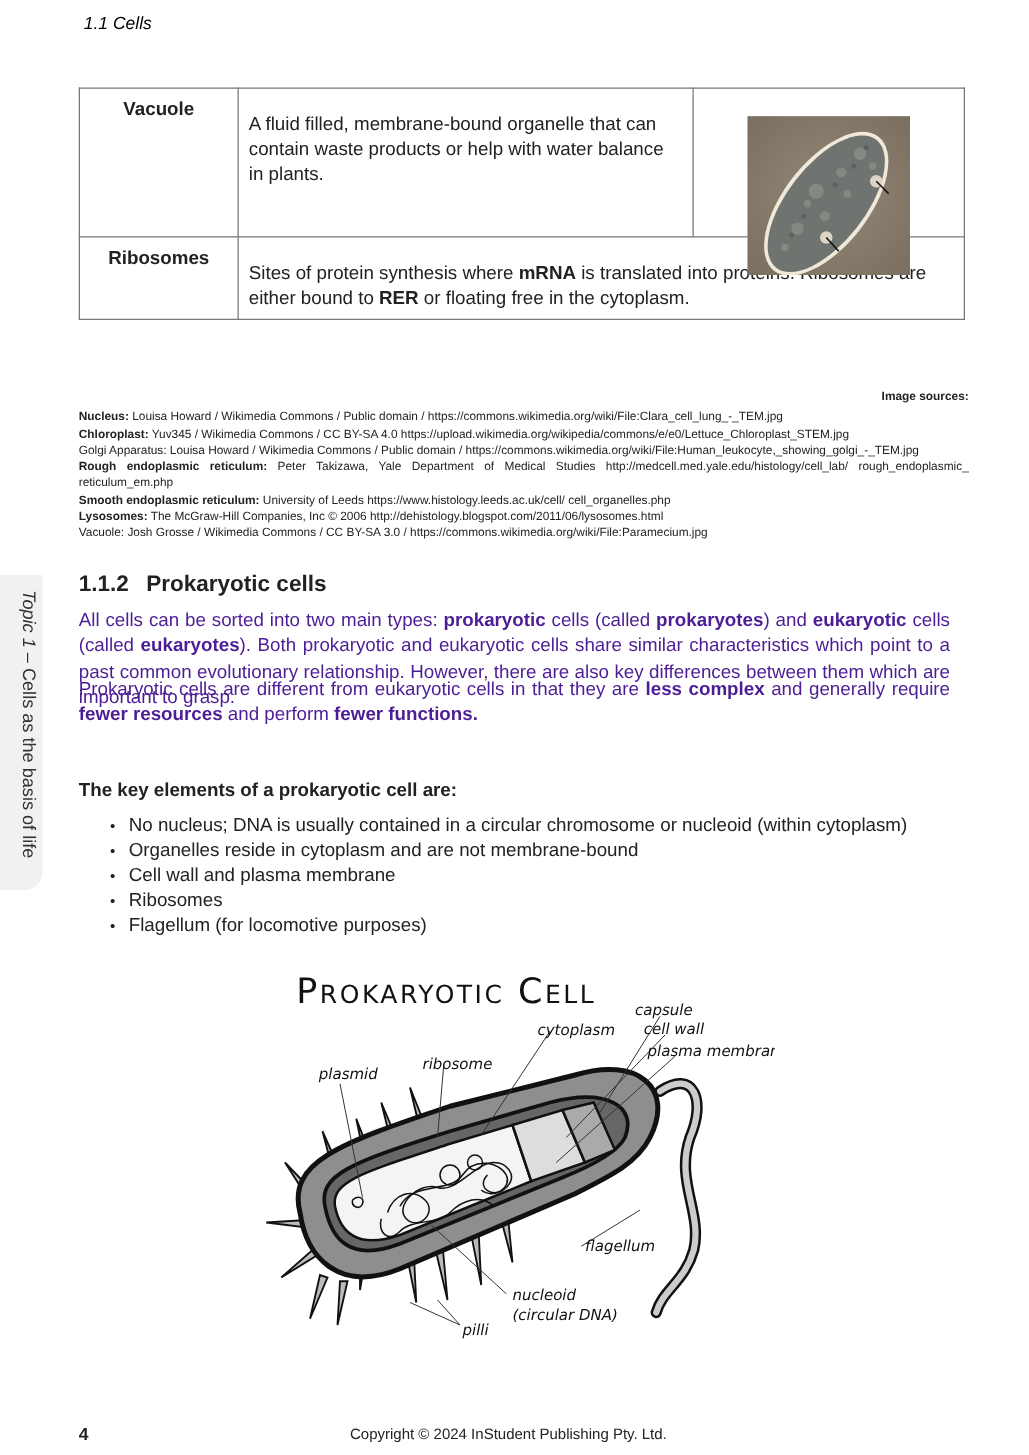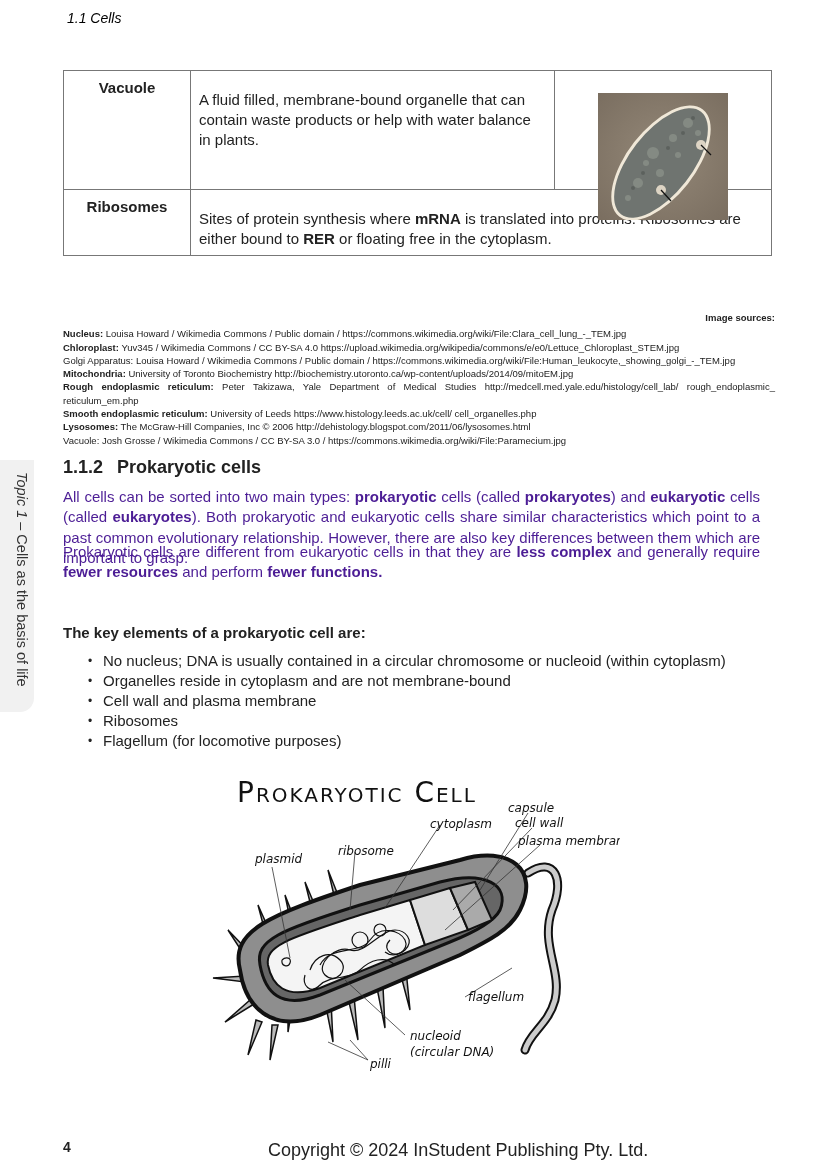--- a/index.html
+++ b/index.html
@@ -38,21 +38,21 @@
   
   .side-tab { position: absolute; left: 0; top: 460px; width: 34px; height: 252px; background: #f1f1f1; border-radius: 0 0 14px 0; }
   .side-tab-text { position: absolute; left: 4px; top: 472px; width: 26px; height: 230px; writing-mode: vertical-rl; font-size: 14.5px; color: #333; white-space: nowrap; }
   .side-tab-text .topic { font-style: italic; }
 
   
   .diagram { position: absolute; left: 210px; top: 770px; width: 410px; height: 310px; }
 
   
   .page-num { position: absolute; left: 63px; top: 1139px; font-size: 14px; font-weight: bold; }
-  .copyright { position: absolute; left: 268px; top: 1140px; font-size: 18px; color: #222; text-align: right; }
+  .copyright { position: absolute; left: 280px; top: 1140px; font-size: 12px; color: #222; text-align: right; }
 </style>
 </head>
 <body>
 
 <div class="running-head">1.1 Cells</div>
 
 <table class="org-table">
   <tbody>
       <tr class="row-vacuole">
     <td class="term">Vacuole</td>
@@ -101,21 +101,20 @@
     <td class="desc" colspan="2"><span>Sites of protein synthesis where </span><b>mRNA</b><span> is translated into proteins. Ribosomes are either bound to </span><b>RER</b><span> or floating free in the cytoplasm.</span></td>
   </tr>
 </tbody>
   </table>
 
 <div class="sources">
   <div class="hdr">Image sources:</div>
   <div><b>Nucleus:</b><span> Louisa Howard / Wikimedia Commons / Public domain / https://commons.wikimedia.org/wiki/File:Clara_cell_lung_-_TEM.jpg</span></div>
   <div><b>Chloroplast:</b><span> Yuv345 / Wikimedia Commons / CC BY-SA 4.0 https://upload.wikimedia.org/wikipedia/commons/e/e0/Lettuce_Chloroplast_STEM.jpg</span></div>
   <div><span>Golgi Apparatus:</span><span> Louisa Howard / Wikimedia Commons / Public domain / https://commons.wikimedia.org/wiki/File:Human_leukocyte,_showing_golgi_-_TEM.jpg</span></div>
-  <div><b>Mitochondria:</b><span> University of Toronto Biochemistry http://biochemistry.utoronto.ca/wp-content/uploads/2014/09/mitoEM.jpg</span></div>
   <div style="text-align:justify"><b>Rough endoplasmic reticulum:</b><span> Peter Takizawa, Yale Department of Medical Studies http://medcell.med.yale.edu/histology/cell_lab/ rough_endoplasmic_ reticulum_em.php</span></div>
   <div><b>Smooth endoplasmic reticulum:</b><span> University of Leeds https://www.histology.leeds.ac.uk/cell/ cell_organelles.php</span></div>
   <div><b>Lysosomes:</b><span> The McGraw-Hill Companies, Inc © 2006 http://dehistology.blogspot.com/2011/06/lysosomes.html</span></div>
   <div><span>Vacuole:</span><span> Josh Grosse / Wikimedia Commons / CC BY-SA 3.0 / https://commons.wikimedia.org/wiki/File:Paramecium.jpg</span></div>
 </div>
 
 <div class="side-tab"></div>
 <div class="side-tab-text"><span class="topic">Topic 1</span><span> – </span><span>Cells as the basis of life</span></div>
 
 <div class="section-title"><span class="num">1.1.2</span><span>Prokaryotic cells</span></div>

